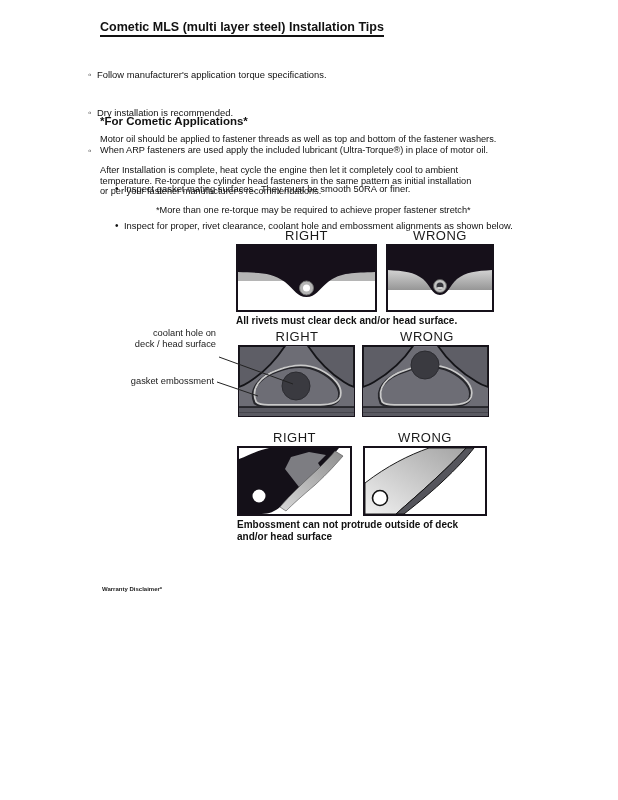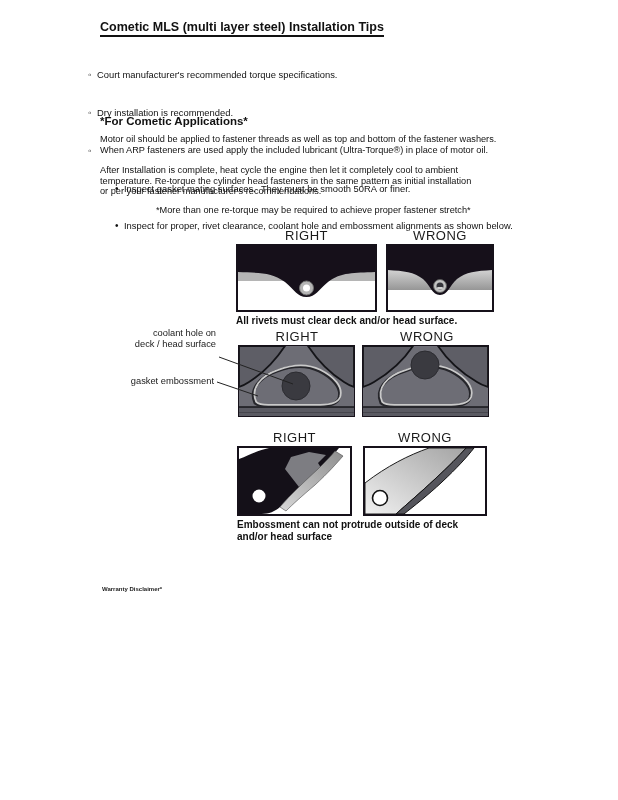--- a/index.html
+++ b/index.html
@@ -49,21 +49,21 @@
   .footer-code{left:389px;top:756px;font-size:14.5px;letter-spacing:.3px;white-space:pre;}
 </style>
 </head>
 <body>
 
 <div id="page">
 
   <div class="abs title">Cometic MLS (multi layer steel) Installation Tips</div>
 
   <div class="abs bullets">
-    <span class="bullet-line"><span class="mk mk-open"></span><span>Court manufacturer's recommended torque specifications.</span></span>
+    <span class="bullet-line"><span class="mk mk-open"></span><span>Follow manufacturer's application torque specifications.</span></span>
     <span class="bullet-line"><span class="mk mk-open"></span><span>Dry installation is recommended.</span></span>
     <span class="bullet-line"><span class="mk mk-open"></span></span>
     <span class="bullet-line sub"><span class="mk mk-solid"></span><span>Inspect gasket mating surfaces.  They must be smooth 50RA or finer.</span></span>
     <span class="bullet-line sub"><span class="mk mk-solid"></span><span>Inspect for proper, rivet clearance, coolant hole and embossment alignments as shown below.</span></span>
   </div>
 
   <div class="abs diesel-head">*For Cometic Applications*</div>
   <div class="abs para p1">Motor oil should be applied to fastener threads as well as top and bottom of the fastener washers.
 When ARP fasteners are used apply the included lubricant (Ultra-Torque®) in place of motor oil.</div>
   <div class="abs para p2">After Installation is complete, heat cycle the engine then let it completely cool to ambient

